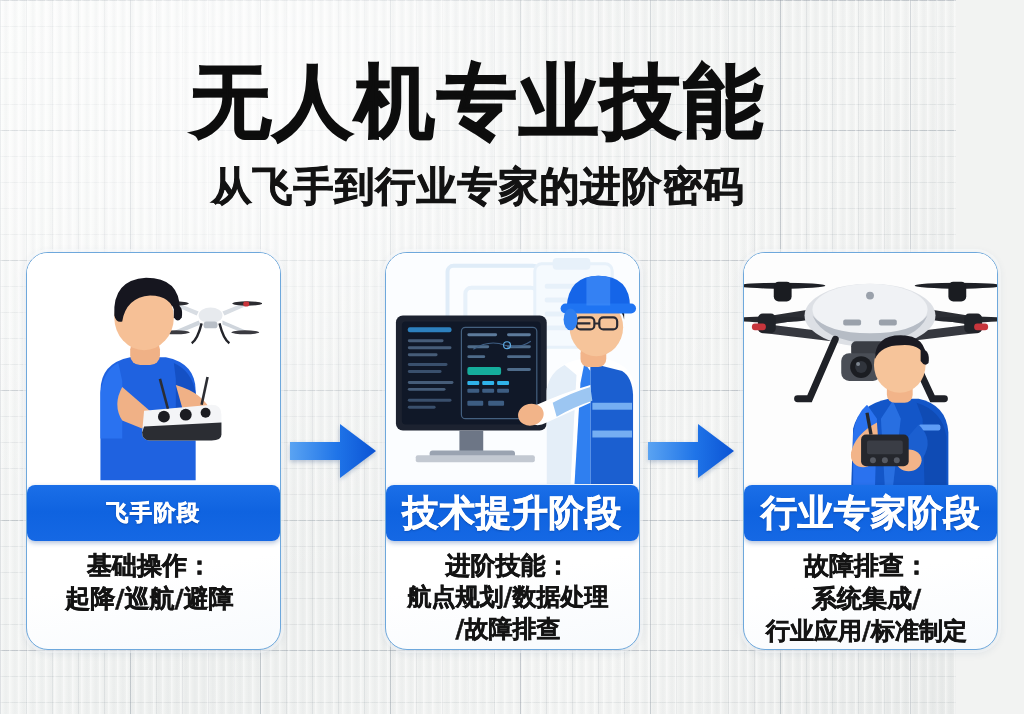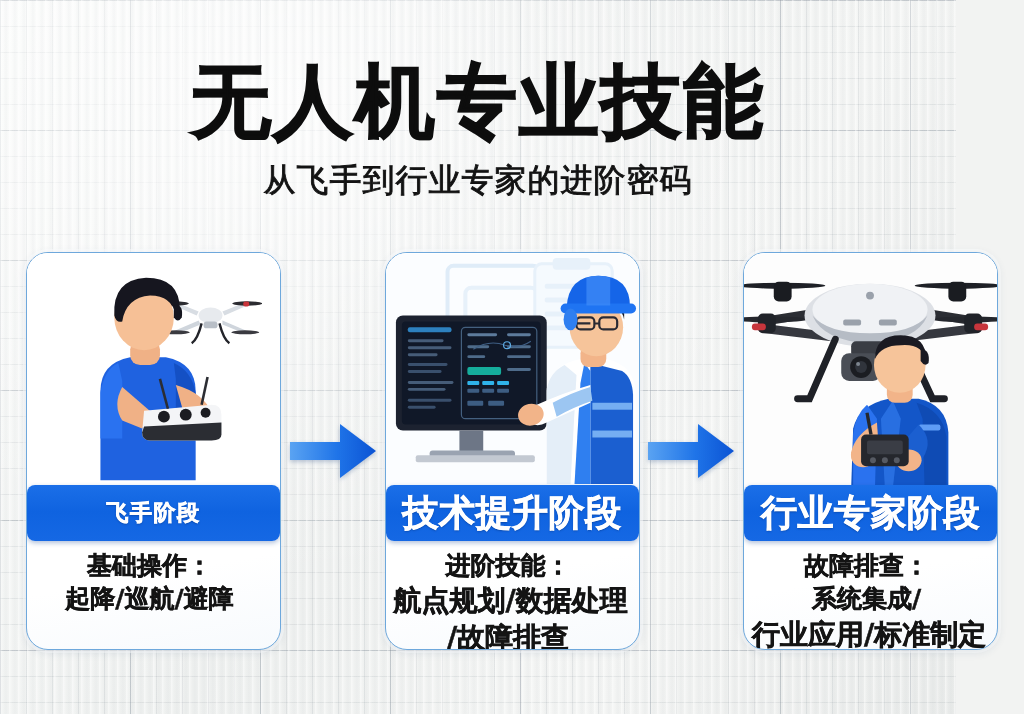--- a/index.html
+++ b/index.html
@@ -61,22 +61,22 @@
     line-height: 1.0;
     font-weight: 900;
     letter-spacing: 2px;
     color: #0d0d0d;
     text-shadow: 0 1px 0 rgba(0,0,0,0.35);
     -webkit-text-stroke: 1.6px #0d0d0d;
   }
   #subtitle {
     margin-top: 17px;
     font-family: "DejaVu Sans", "Liberation Sans", sans-serif;
-    font-size: 32px;
-    font-weight: 400;
+    font-size: 40px;
+    font-weight: 700;
     letter-spacing: 1px;
     color: #131313;
     -webkit-text-stroke: 0.9px #131313;
   }
 
   
   #cards {
     position: absolute;
     left: 26px;
     top: 252px;
@@ -155,21 +155,21 @@
     top: 296px;
     text-align: center;
     font-family: "DejaVu Sans", "Liberation Sans", sans-serif;
     font-size: 25px;
     font-weight: 800;
     line-height: 1.33;
     color: #141414;
     -webkit-text-stroke: 0.5px #141414;
   }
   .desc .line { display: block; white-space: nowrap; }
-  .desc .line.sm { font-size: 28px; }
+  .desc .line.sm { font-size: 24px; }
 </style>
 </head>
 <body>
 
 <div id="poster">
   <div id="paper-texture"></div>
 
   <div id="header">
     <div id="main-title">无人机专业技能</div>
     <div id="subtitle">从飞手到行业专家的进阶密码</div>

